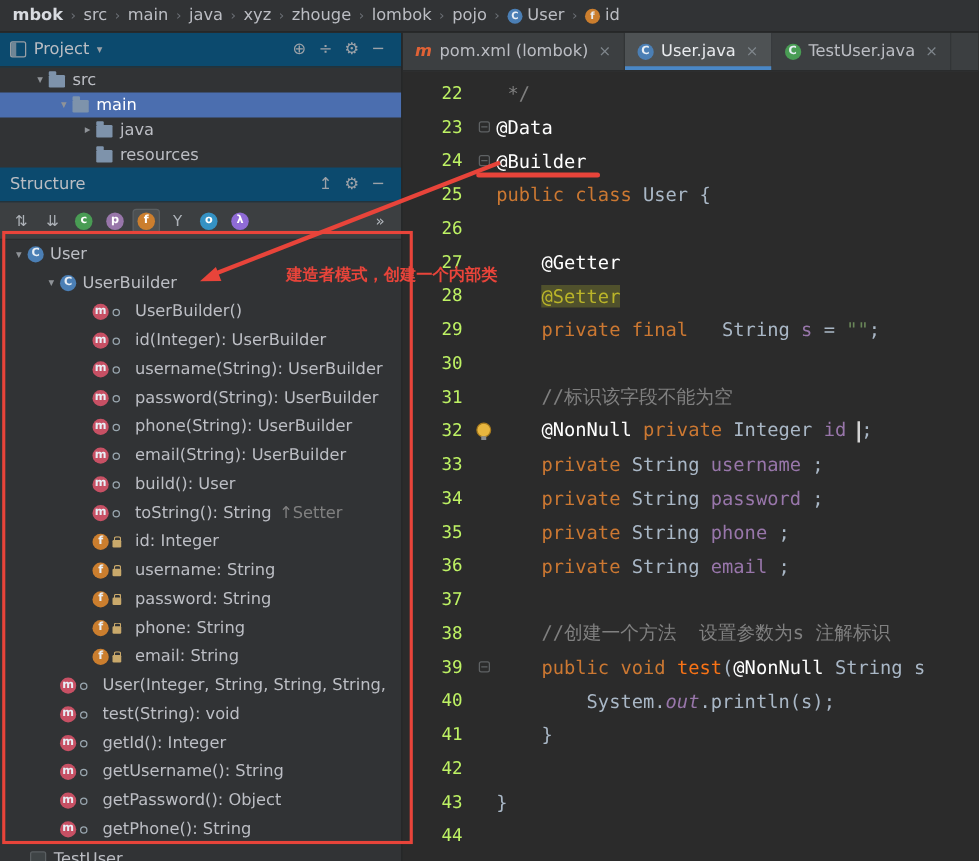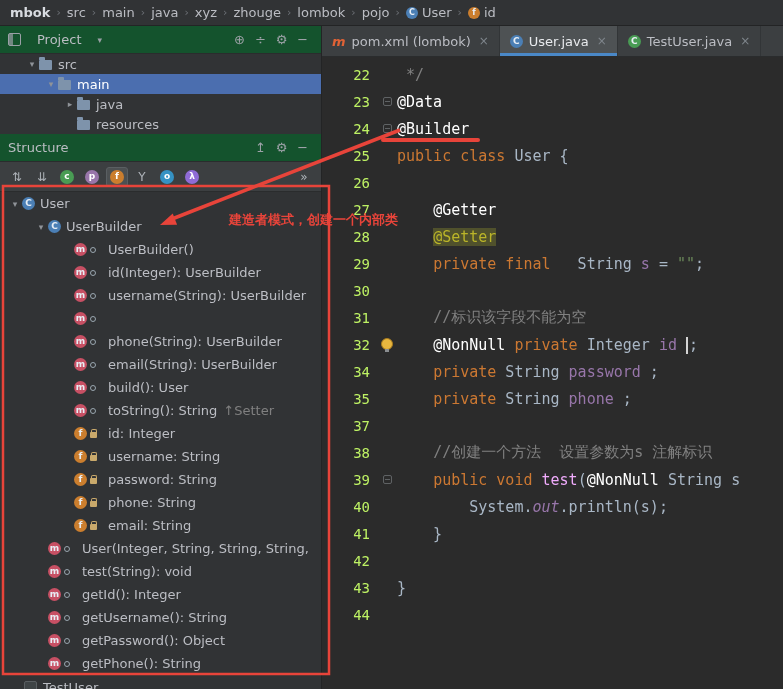--- a/index.html
+++ b/index.html
@@ -11,22 +11,22 @@
   .topbar{position:absolute;left:0;top:0;width:783px;height:26px;background:#313335;
     border-bottom:1px solid #232425;display:flex;align-items:center;padding:0 6px;gap:1px;
     font-size:13px;color:#bbbdc3;white-space:nowrap;overflow:hidden;z-index:2}
   .crumb{display:inline-flex;align-items:center;gap:4px;padding:1px 4px;border-radius:3px}
   .crumb.bold{font-weight:bold;color:#d8dbe0}
   .crumb-sep{color:#6c7076;font-size:11px;margin:0 1px}
 
   
   .left-panel{position:absolute;left:0;top:26px;width:322px;height:663px;background:#313335;
     border-right:1px solid #232425;display:flex;flex-direction:column;overflow:hidden;z-index:1}
-  .panel-header{height:28px;background:#14532d;border-bottom:1px solid #2a2c2d;display:flex;
-    align-items:center;padding:0 8px;color:#bbbdc3;font-size:13px;gap:16px;flex:none}
+  .panel-header{height:28px;background:#0c4a6e;border-bottom:1px solid #2a2c2d;display:flex;
+    align-items:center;padding:0 8px;color:#bbbdc3;font-size:13px;gap:6px;flex:none}
   .spacer{flex:1}
   .hdr-ico{color:#9da2a8;font-size:13px;width:21px;text-align:center}
   .pj-ico{width:13px;height:13px;border:1px solid #9aa0a6;border-radius:2px;position:relative;flex:none}
   .pj-ico::before{content:"";position:absolute;left:0;top:0;bottom:0;width:4px;background:#9aa0a6;opacity:.7}
   .title-chev{font-size:9px;color:#9aa0a6}
 
   .tree{flex:none}
   .tree-row{display:flex;align-items:center;height:20px;font-size:13px;color:#bbbdc3;white-space:nowrap;overflow:hidden}
   .tree-row.selected{background:#4b6eaf;color:#fff}
   .chev{width:14px;flex:none;text-align:center;color:#8f9398;font-size:9px}
@@ -86,21 +86,21 @@
   .bulb{position:absolute;left:1px;top:50%;margin-top:-7px;width:12px;height:12px;border-radius:50%;
     background:#e8b63f;border:1px solid #a87b1d}
   .bulb::after{content:"";position:absolute;left:3px;bottom:-3px;width:4px;height:3px;background:#8a8d90}
   .code-text{white-space:pre;color:#a9b7c6}
   .tk-kw{color:#cc7832}
   .tk-ann{color:#ffffff}
   .tk-annhl{color:#bbb529;background:#50512c}
   .tk-str{color:#6a8759}
   .tk-cmt{color:#808080}
   .tk-fld{color:#9876aa}
-  .tk-mtd{color:#f0abfc}
+  .tk-mtd{color:#f97316}
   .tk-pln{color:#a9b7c6}
   .tk-static{color:#9876aa;font-style:italic}
   .caret{display:inline-block;width:2px;height:17px;background:#d4d4d4;vertical-align:middle;margin-right:1px}
 
   
   .overlay-svg{position:absolute;left:0;top:0;width:783px;height:689px;pointer-events:none;z-index:5}
   .note{position:absolute;left:229px;top:211px;color:#e8443a;font-size:13px;font-weight:bold;
     white-space:nowrap;pointer-events:none;z-index:6}
 </style>
 </head>
@@ -251,20 +251,21 @@
             <span class="pub-dot"></span>
           </span>
           <span class="label">username(String): UserBuilder</span>
         </div>
         <div class="struct-row" style="padding-left: 60px;">
           <span class="chev"></span>
           <span class="circle-icon ci-method">m</span>
           <span class="emblem">
             <span class="pub-dot"></span>
           </span>
+          <span class="label">password(String): UserBuilder</span>
         </div>
         <div class="struct-row" style="padding-left: 60px;">
           <span class="chev"></span>
           <span class="circle-icon ci-method">m</span>
           <span class="emblem">
             <span class="pub-dot"></span>
           </span>
           <span class="label">phone(String): UserBuilder</span>
         </div>
         <div class="struct-row" style="padding-left: 60px;">
@@ -462,28 +463,38 @@
           <span class="code-text"><span class="tk-pln">    </span><span class="tk-cmt">//标识该字段不能为空</span></span>
         </div>
         <div class="code-line">
           <span class="gutter">32</span>
           <span class="foldcol">
             <span class="bulb"></span>
           </span>
           <span class="code-text"><span class="tk-pln">    </span><span class="tk-ann">@NonNull</span><span class="tk-pln"> </span><span class="tk-kw">private</span><span class="tk-pln"> </span><span class="tk-pln">Integer </span><span class="tk-fld">id</span><span class="tk-pln"> </span><span class="caret"></span><span class="tk-pln">;</span></span>
         </div>
         <div class="code-line">
+          <span class="gutter">33</span>
+          <span class="foldcol"></span>
+          <span class="code-text"><span class="tk-pln">    </span><span class="tk-kw">private</span><span class="tk-pln"> String </span><span class="tk-fld">username</span><span class="tk-pln"> ;</span></span>
+        </div>
+        <div class="code-line">
           <span class="gutter">34</span>
           <span class="foldcol"></span>
           <span class="code-text"><span class="tk-pln">    </span><span class="tk-kw">private</span><span class="tk-pln"> String </span><span class="tk-fld">password</span><span class="tk-pln"> ;</span></span>
         </div>
         <div class="code-line">
           <span class="gutter">35</span>
           <span class="foldcol"></span>
           <span class="code-text"><span class="tk-pln">    </span><span class="tk-kw">private</span><span class="tk-pln"> String </span><span class="tk-fld">phone</span><span class="tk-pln"> ;</span></span>
+        </div>
+        <div class="code-line">
+          <span class="gutter">36</span>
+          <span class="foldcol"></span>
+          <span class="code-text"><span class="tk-pln">    </span><span class="tk-kw">private</span><span class="tk-pln"> String </span><span class="tk-fld">email</span><span class="tk-pln"> ;</span></span>
         </div>
         <div class="code-line">
           <span class="gutter">37</span>
           <span class="foldcol"></span>
           <span class="code-text"></span>
         </div>
         <div class="code-line">
           <span class="gutter">38</span>
           <span class="foldcol"></span>
           <span class="code-text"><span class="tk-pln">    </span><span class="tk-cmt">//创建一个方法  设置参数为s 注解标识</span></span>

